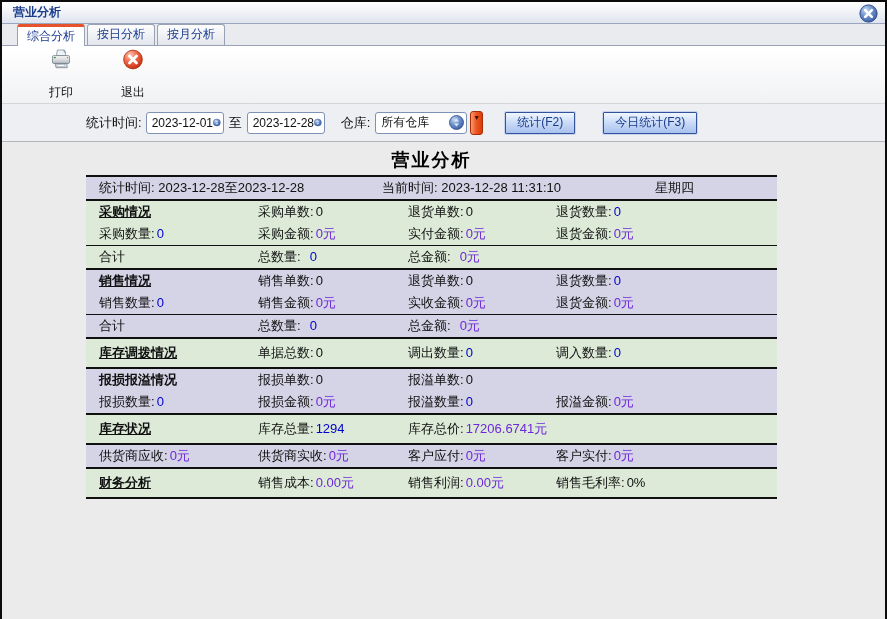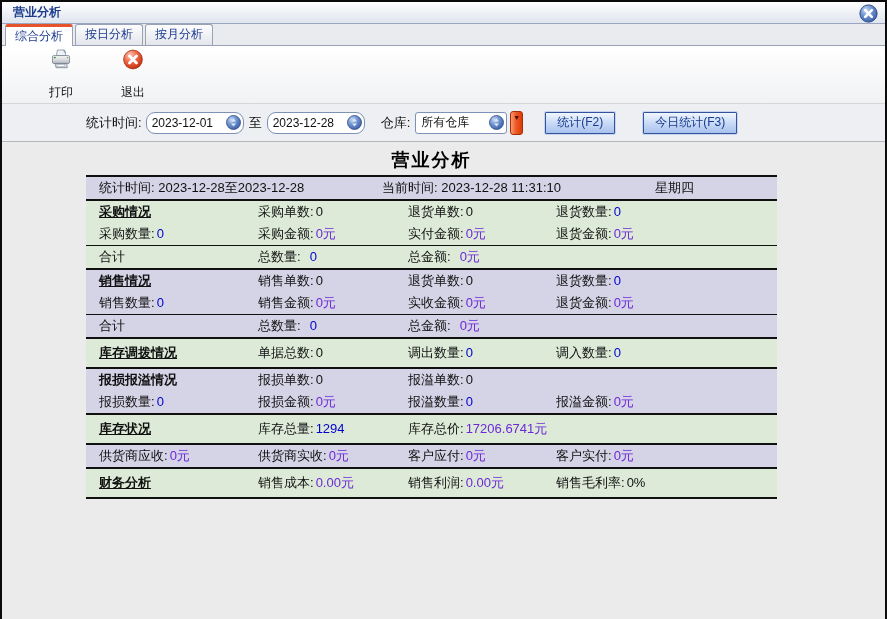--- a/index.html
+++ b/index.html
@@ -18,21 +18,21 @@
     background:linear-gradient(#ffffff,#dfe4ee);
     border-bottom:1px solid #9aa6c0;
     padding:0 6px 0 11px; position:relative;
   }
   .titlebar .title{ font-size:12px; font-weight:bold; color:#1a3c8c; }
   .closebtn{ position:absolute; right:7px; top:2px; width:19px; height:19px; cursor:pointer; }
 
   
   .tabbar{
     height:22px; background:#e9ebef; border-bottom:1px solid #98a2b4;
-    display:flex; align-items:center; padding-left:3px;
+    display:flex; align-items:center; padding-left:15px;
   }
   .tab{
     height:21px; line-height:18px; padding:0 9px; margin-right:2px;
     font-size:12px; color:#1b3a8f;
     background:linear-gradient(#fdfdfd,#e2e6ec);
     border:1px solid #98a2b4; border-bottom:none;
     border-radius:3px 3px 0 0; cursor:pointer; white-space:nowrap;
   }
   .tab.active{
     height:22px; line-height:18px; margin-bottom:-1px;
@@ -55,21 +55,21 @@
   .filterbar{
     height:37px; background:#edeff2; display:flex; align-items:center;
     padding-left:84px; font-size:13px; color:#101010; white-space:nowrap;
   }
   .flabel{ margin-right:4px; }
   .inputbox{
     height:22px; background:#ffffff; border:1px solid #7d92b4; border-radius:3px;
     display:flex; align-items:center; justify-content:space-between;
     padding:0 2px 0 5px; font-size:12px; color:#101010; cursor:pointer;
   }
-  .inputbox.date{ width:98px;border-radius:9px; }
+  .inputbox.date{ width:78px; }
   .inputbox.wh{ width:92px; }
   .mid{ margin:0 5px; }
   .reddrop{
     width:13px; height:24px; margin-left:3px; border-radius:3px;
     background:linear-gradient(90deg,#f89a72,#ec5a24 45%,#dd3a08);
     border:1px solid #a82d06; color:#400e00; font-size:7px;
     text-align:center; line-height:11px; cursor:pointer;
   }
   .pill{
     height:22px; padding:0 11px; margin-left:22px; border-radius:1px;

